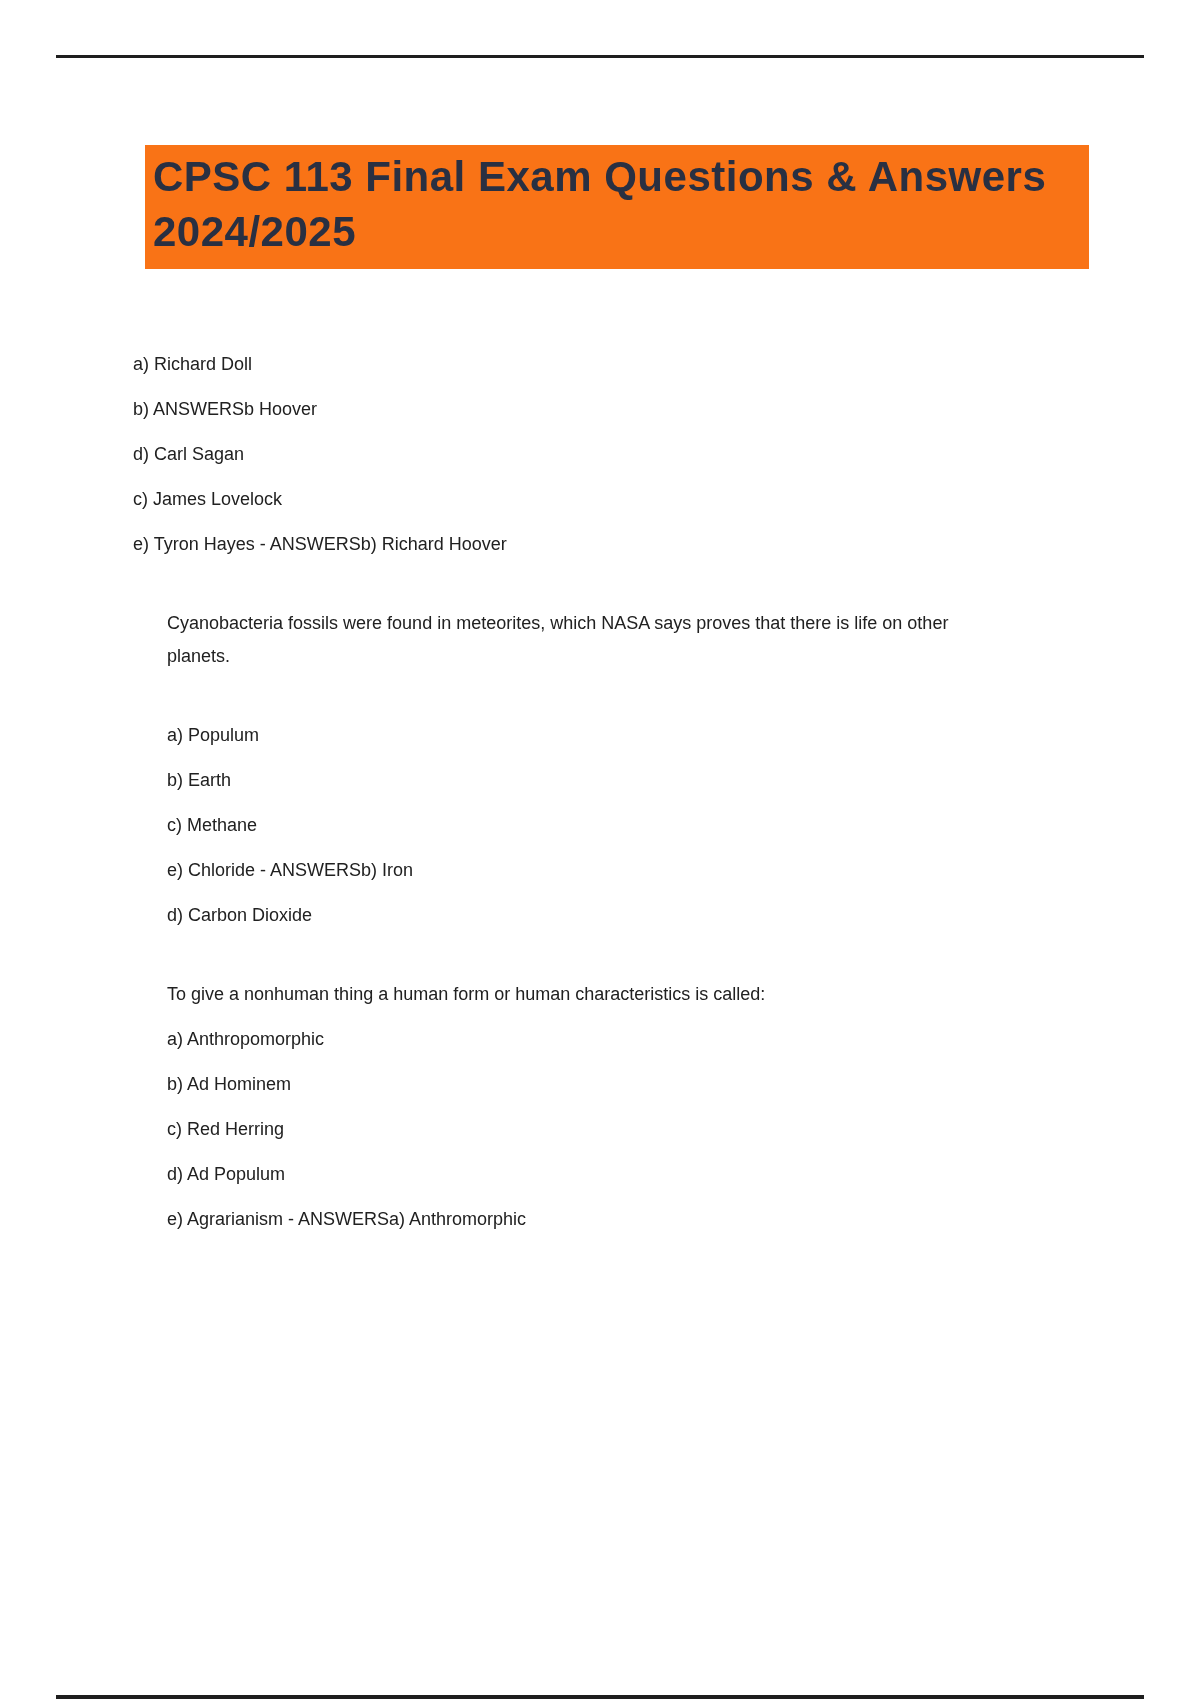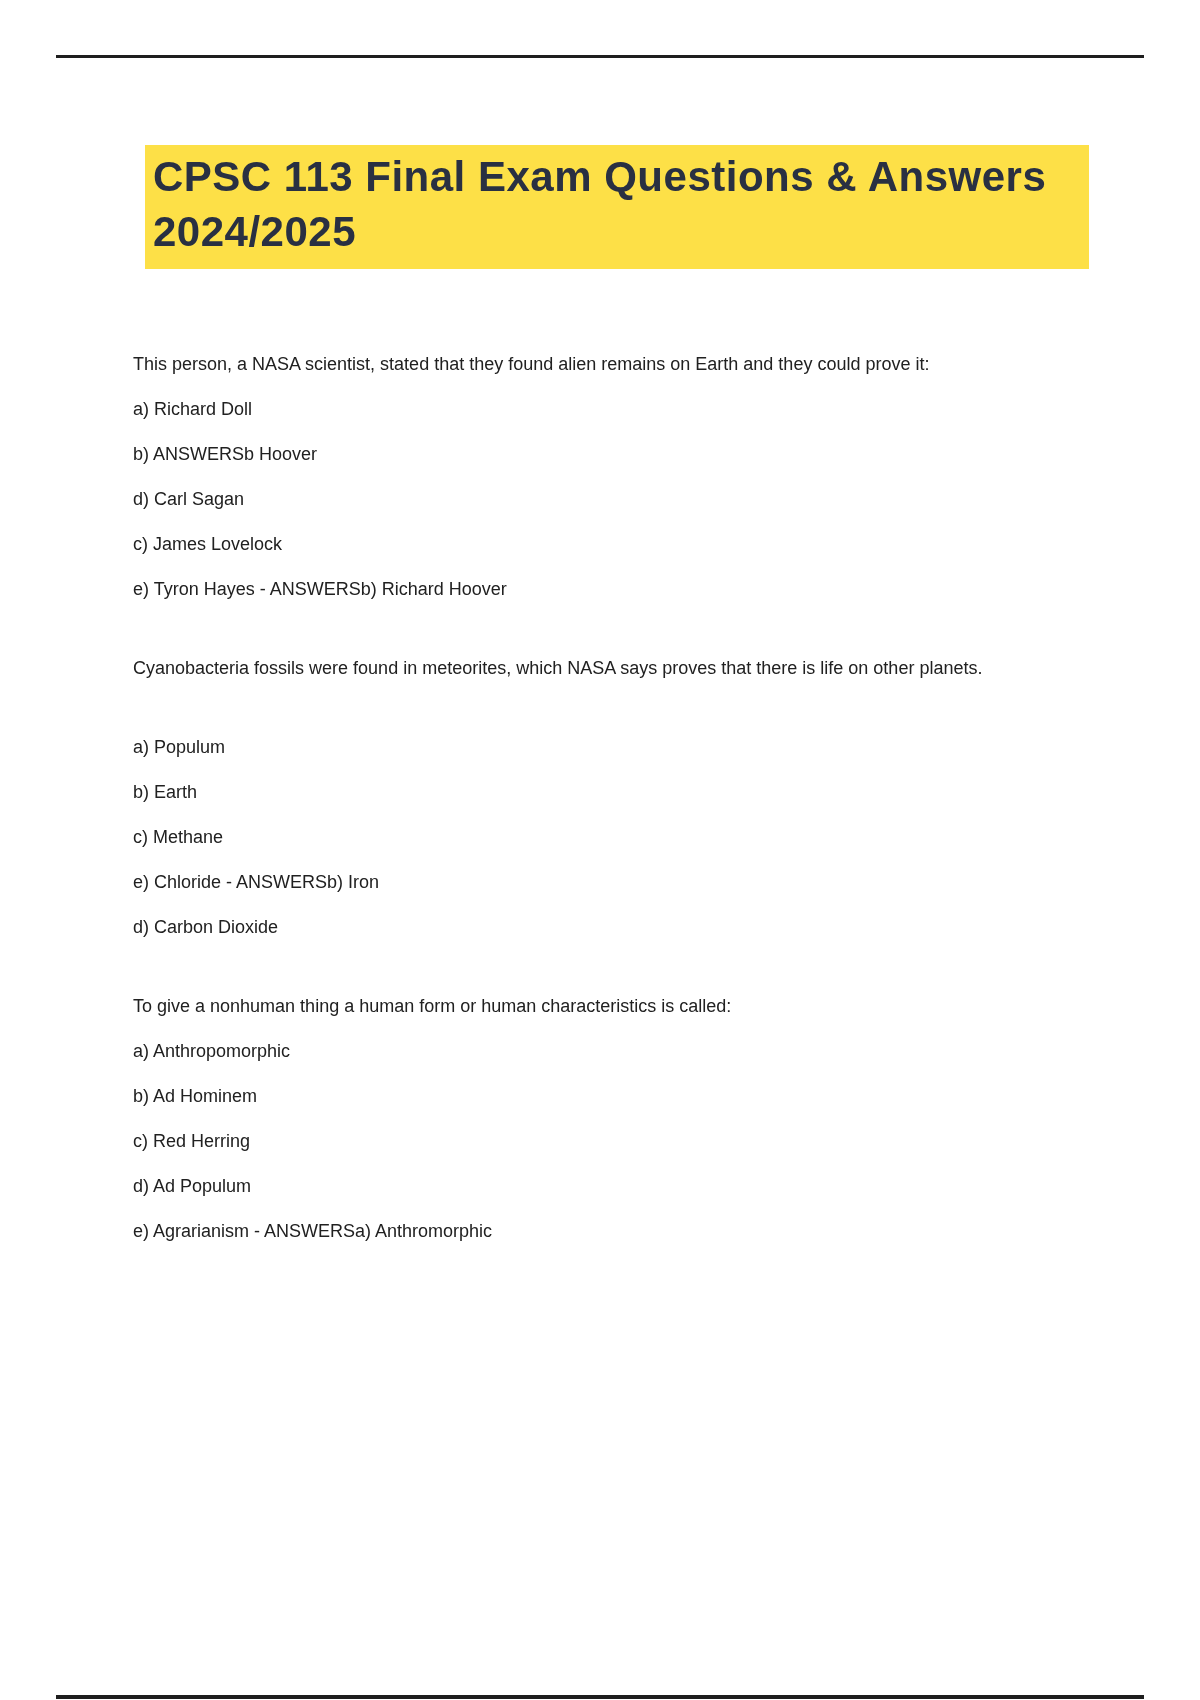--- a/index.html
+++ b/index.html
@@ -27,21 +27,21 @@
   }
   .rule-bottom {
     top: 1695px;
     height: 4px;
   }
   .title-band {
     position: absolute;
     left: 145px;
     top: 145px;
     width: 944px;
-    background: #fde047;
+    background: #f97316;
   }
   .title-band h1 {
     margin: 0;
     padding: 4px 10px 10px 8px;
     font-family: "Liberation Sans", sans-serif;
     font-weight: bold;
     font-size: 42px;
     line-height: 55px;
     letter-spacing: 0.5px;
     color: #293042;
@@ -54,37 +54,37 @@
     color: #212121;
   }
   .content p {
     margin: 0 0 12px 0;
     font-size: 18px;
     line-height: 33px;
     color: #212121;
   }
   .question + .question {
     margin-top: 46px;
+    margin-left: 34px;
   }
 </style>
 </head>
 <body>
 
 <div class="page">
 
   <div class="rule rule-top"></div>
 
   <header class="title-band">
     <h1>CPSC 113 Final Exam Questions &amp; Answers 2024/2025</h1>
   </header>
 
   <main class="content">
 
     <section class="question">
-      <p>This person, a NASA scientist, stated that they found alien remains on Earth and they could prove it:</p>
       <p>a) Richard Doll</p>
       <p>b) ANSWERSb Hoover</p>
       <p>d) Carl Sagan</p>
       <p>c) James Lovelock</p>
       <p>e) Tyron Hayes - ANSWERSb) Richard Hoover</p>
     </section>
 
     <section class="question">
       <p>Cyanobacteria fossils were found in meteorites, which NASA says proves that there is life on other planets.</p>
     </section>

